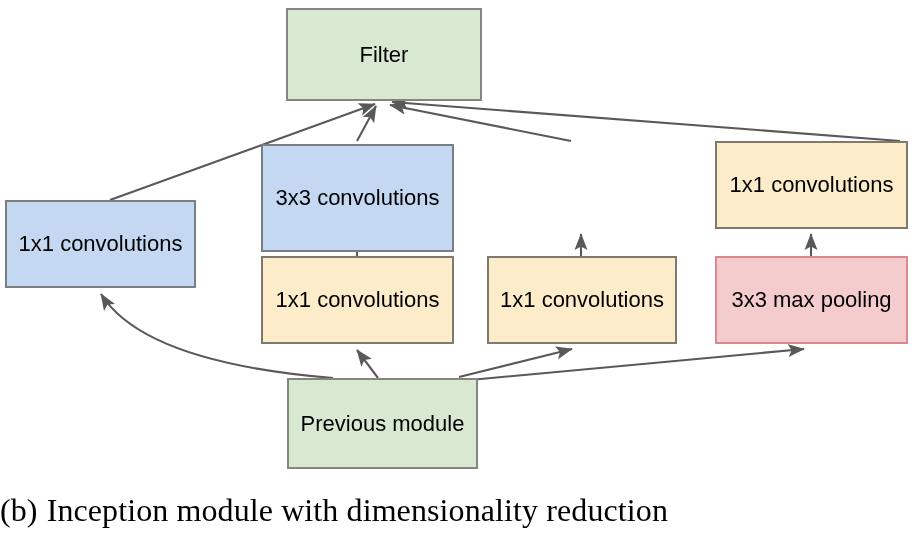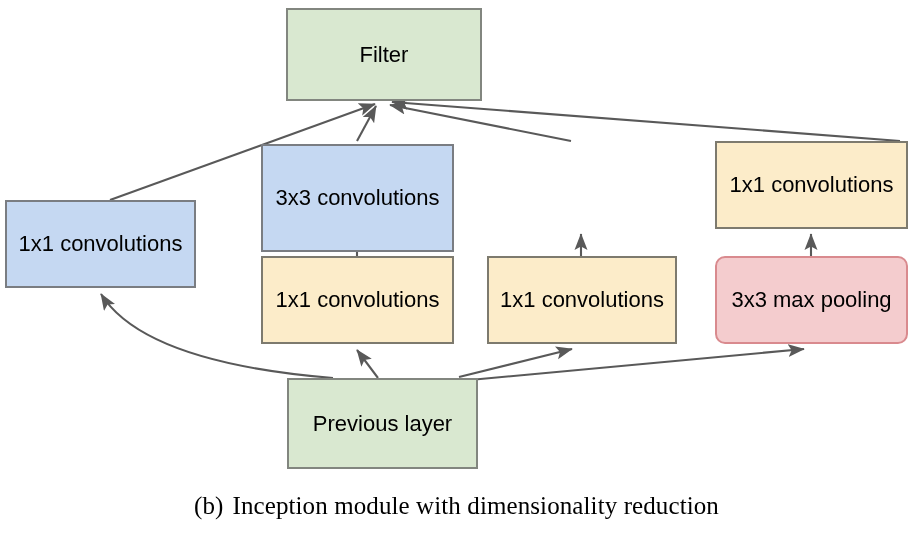--- a/index.html
+++ b/index.html
@@ -35,30 +35,29 @@
     text-align: center;
     font-size: 22px;
     line-height: 1.25;
     color: #000000;
     font-family: "Liberation Sans", sans-serif;
     z-index: 2;
   }
   .node-green  { background: #d9e8d0; border-color: #82867f; }
   .node-blue   { background: #c5d8f2; border-color: #7a7d82; }
   .node-yellow { background: #fcecc9; border-color: #7d7a6e; }
-  .node-pink   { background: #f4ccce; border-color: #d98a8e; border-radius: 10px; }
+  .node-pink   { background: #f4ccce; border-color: #d98a8e; }
 
   .caption {
     position: absolute;
     left: 0;
     top: 492px;
     width: 913px;
-    text-align: center;
     font-family: "Liberation Serif", serif;
-    font-size: 25px;
+    font-size: 32px;
     color: #000000;
     letter-spacing: 0.1px;
   }
   .caption .cap-label { margin-right: 9px; }
 </style>
 </head>
 <body>
 
 <div id="canvas">
 
@@ -120,20 +119,20 @@
 
   <div class="node node-yellow" style="left:487px; top:256px; width:190px; height:88px;">
     <span>1x1 convolutions</span>
   </div>
 
   <div class="node node-pink" style="left:715px; top:256px; width:193px; height:88px;">
     <span>3x3 max pooling</span>
   </div>
 
   <div class="node node-green" style="left:287px; top:378px; width:191px; height:91px;">
-    <span>Previous layer</span>
+    <span>Previous module</span>
   </div>
 
   <div class="caption">
     <span class="cap-label">(b)</span><span>Inception module with dimensionality reduction</span>
   </div>
 
 </div>
 
 </body></html>

